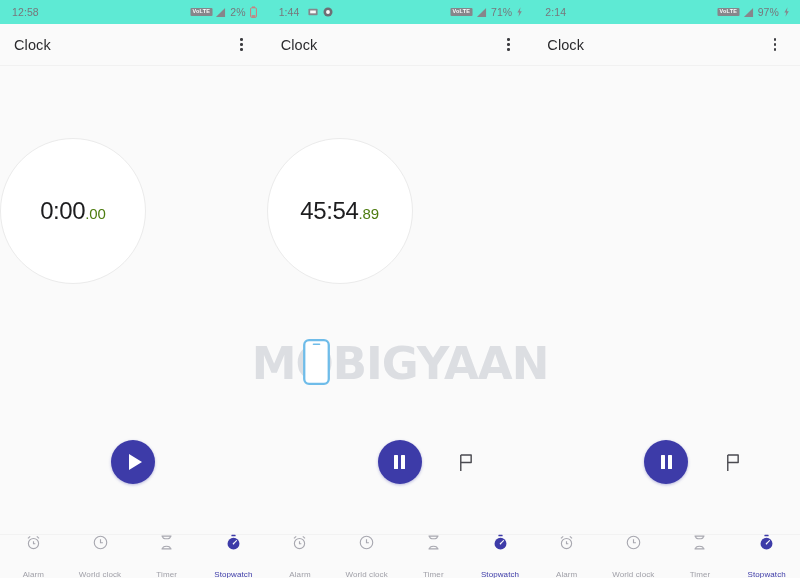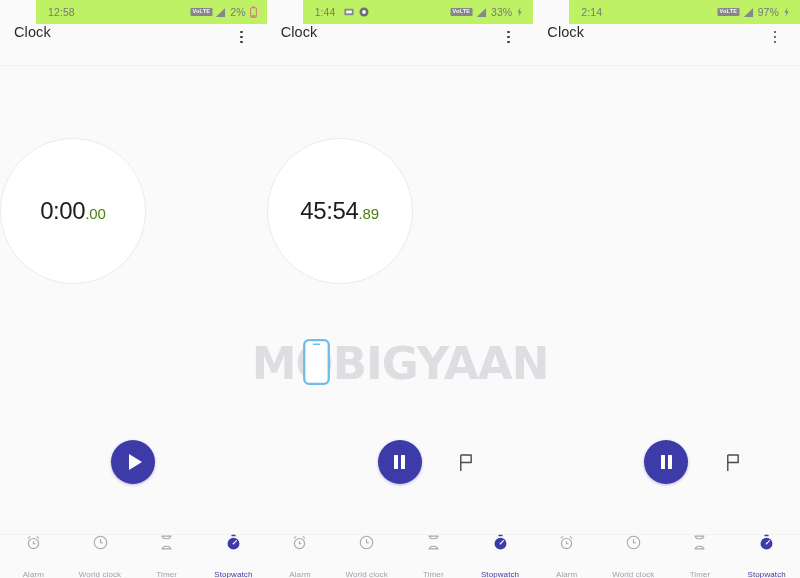--- a/index.html
+++ b/index.html
@@ -18,27 +18,26 @@
     position: relative;
     background: #fafafa;
     display: flex; flex-direction: column;
   }
   .panel.p2 { width: 266.66px; }
 
   
   .statusbar {
     height: 24px;
     flex: 0 0 24px;
-    background: #bef264;
+    background: #5eead4;
     display: flex; align-items: center;
     padding: 0 10px 0 12px;
     font-size: 10.5px;
     color: #7c7c80;
     letter-spacing: .1px;
-    margin-left: 36px;
   }
   .sb-time { font-size: 10.5px; color: #77777c; }
   .sb-notifs { display: flex; align-items: center; gap: 5px; margin-left: 8px; }
   .sb-right {
     margin-left: auto;
     display: flex; align-items: center; gap: 4px;
   }
   .volte-badge {
     background: #86868b;
     color: #fafafa;
@@ -52,21 +51,21 @@
     transform: scaleX(1.05);
   }
   .icon-svg { display: block; }
   .sb-batt { font-size: 10.5px; color: #77777c; }
 
   
   .toolbar {
     height: 42px;
     flex: 0 0 42px;
     background: #fafafa;
-    display: flex; 
+    display: flex; align-items: center;
     padding: 0 14px 0 14px;
     border-bottom: 1px solid #f1f1f1;
   }
   .toolbar-title {
     font-size: 14.5px;
     color: #2b2b2e;
     letter-spacing: .1px;
   }
   .overflow-btn {
     margin-left: auto;
@@ -316,21 +315,21 @@
           </svg>
         </span>
       </span>
       <span class="sb-right">
         <span class="volte-badge">VoLTE</span>
         <span>
           <svg class="icon-svg" width="11" height="11" viewBox="0 0 12 12">
               <path d="M11 1 L11 11 L1 11 Z" fill="#86868b"></path>
             </svg>
         </span>
-        <span class="sb-batt">33%</span>
+        <span class="sb-batt">71%</span>
         <span>
           <svg class="icon-svg" width="7" height="12" viewBox="0 0 8 12">
               <path d="M5.2 0.6 L1.6 6.6 H3.8 L2.8 11.4 L6.6 5.2 H4.3 Z" fill="#86868b"></path>
             </svg>
         </span>
       </span>
     </div>
 
     <div class="toolbar">
       <span class="toolbar-title">Clock</span>

